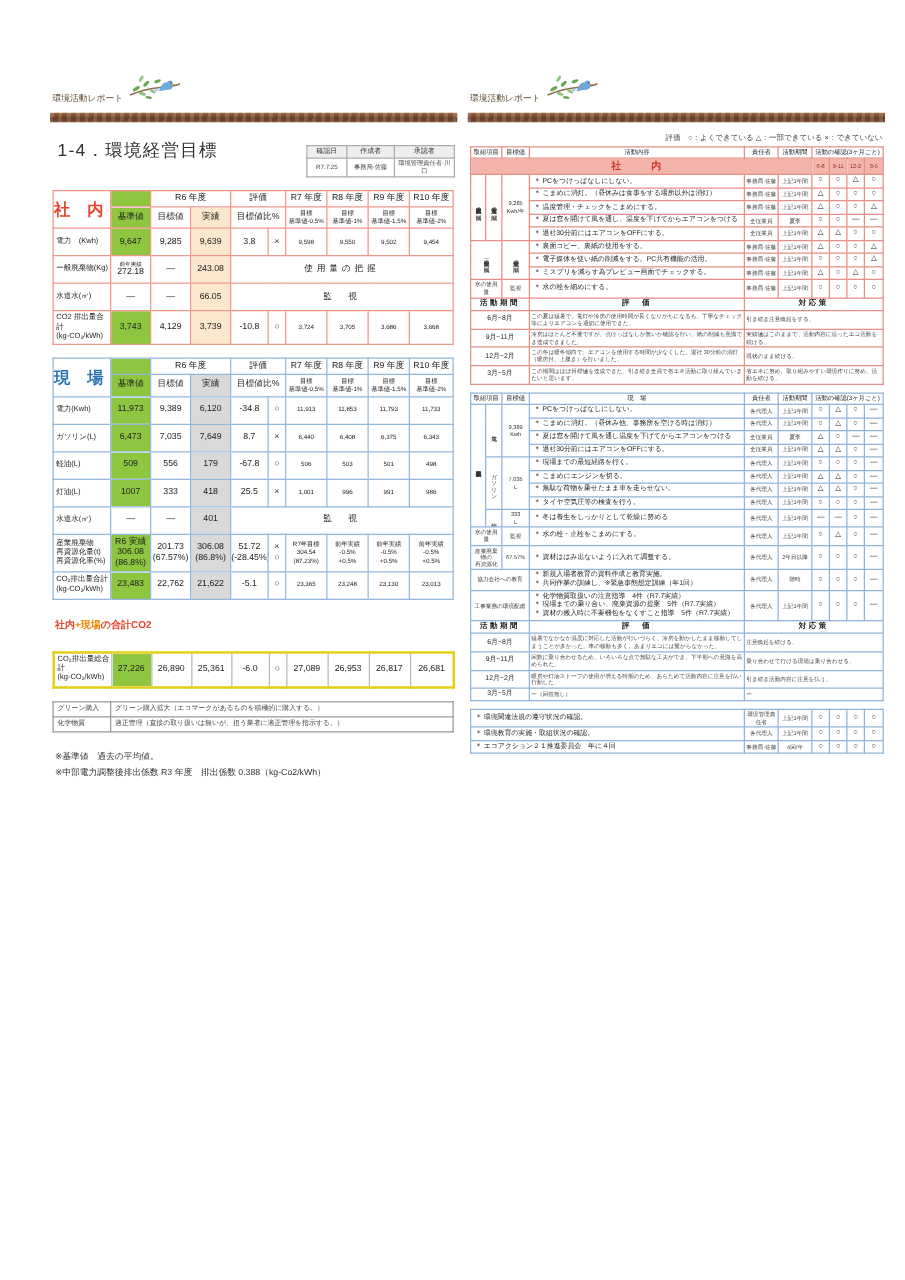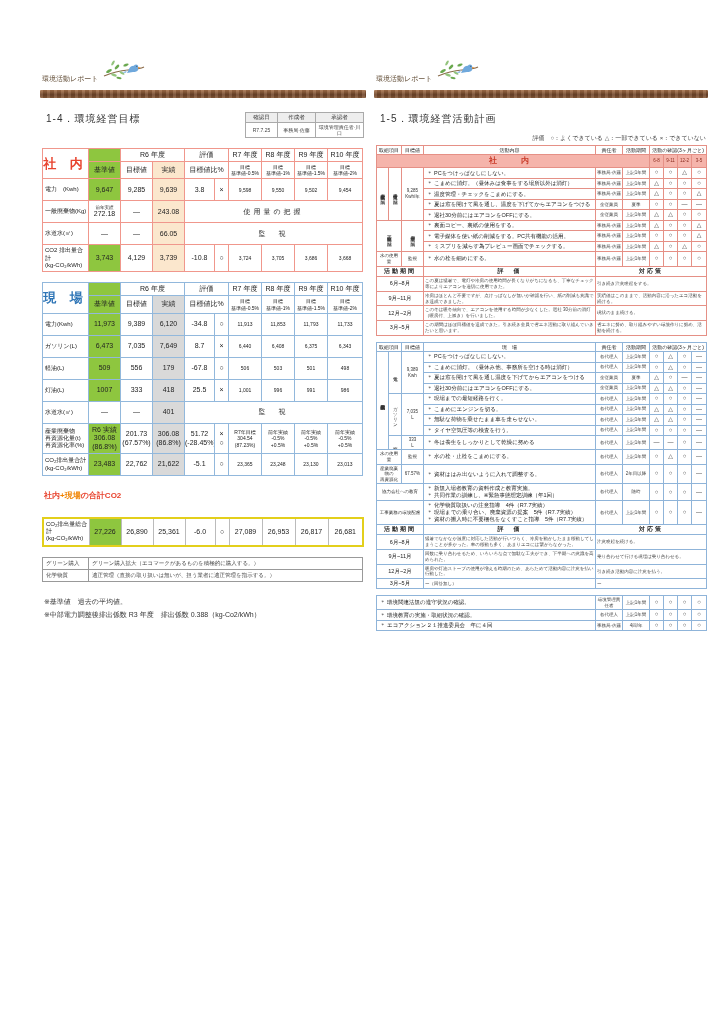--- a/index.html
+++ b/index.html
@@ -6,21 +6,21 @@
   body{width:724px;height:1024px;position:relative;font-family:"Liberation Sans","DejaVu Sans",sans-serif;color:#222;}
   .page{position:absolute;top:58px;}
   #pageL{left:40px;width:326px;}
   #pageR{left:374px;width:334px;}
   .logo-row{height:30px;position:relative;}
   .logo-text{position:absolute;left:2px;top:16px;font-size:7px;color:#5f4a33;}
   .logo-art{position:absolute;left:62px;top:0;}
   .woodbar{height:8px;margin-top:2px;border-radius:1px;
     background-image:repeating-linear-gradient(93deg,rgba(255,255,255,.10) 0 3px,rgba(0,0,0,.10) 3px 7px),
     linear-gradient(180deg,#a8734d,#7c4f30 45%,#6e4329 60%,#8a5c3a);}
-  .page-title{font-size:10px;letter-spacing:1px;color:#333;margin:14px 0 2px 6px;}
+  .page-title{font-size:14px;letter-spacing:1px;color:#333;margin:14px 0 2px 6px;}
   
   .appr{border-collapse:collapse;table-layout:fixed;margin-left:auto;margin-right:2px;margin-top:-16px;}
   .appr td{border:1px solid #aaa;text-align:center;font-size:5px;padding:1px 2px;color:#444;line-height:1.2;}
   .appr tr:first-child td{background:#eee;font-size:5.5px;color:#333;}
   
   .goal{border-collapse:collapse;table-layout:fixed;width:320px;margin:10px 0 0 2px;}
   .goal th,.goal td{border:1px solid #f0978c;text-align:center;font-weight:normal;
     font-size:7px;line-height:1.2;padding:2px 0;white-space:pre-line;overflow:hidden;}
   .goal.blue th,.goal.blue td{border-color:#92b8dc;}
   .goal .nm{font-size:13px;font-weight:bold;letter-spacing:5px;color:#e8432e;}
@@ -400,21 +400,20 @@
         <path d="M27 11 q2-4 6-3 q4 1 3 4 q-1 2-5 2 l-6 1 z" fill="#6fa8dc"></path>
         <circle cx="34" cy="8.6" r="2.2" fill="#6fa8dc"></circle>
         <circle cx="34.8" cy="8.2" r="0.5" fill="#333"></circle>
         <path d="M36 9 l3 0.6 -3 0.8 z" fill="#e69138"></path>
         <path d="M25 12 l-5 3 4 0 z" fill="#9fc5e8"></path>
       </svg>
     </span>
   </div>
   <div class="woodbar"></div>
 
-  <div class="page-title">1-5．環境経営活動計画</div>
   <div class="legend">評価　○：よくできている △：一部できている ×：できていない</div>
 
   <div id="actInternal">
       <table class="act">
         <colgroup>
           <col style="width: 12px;">
           <col style="width: 13px;">
           <col style="width: 22px;">
           <col style="width: 172px;">
           <col style="width: 27px;">

